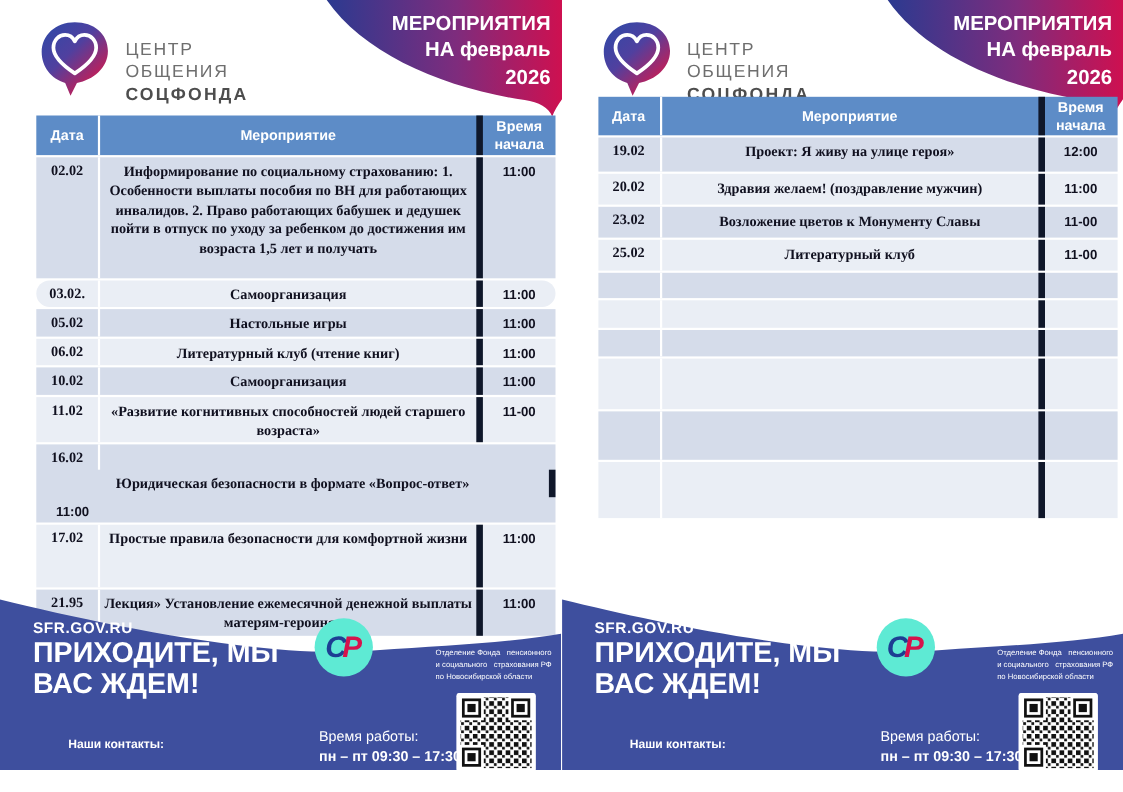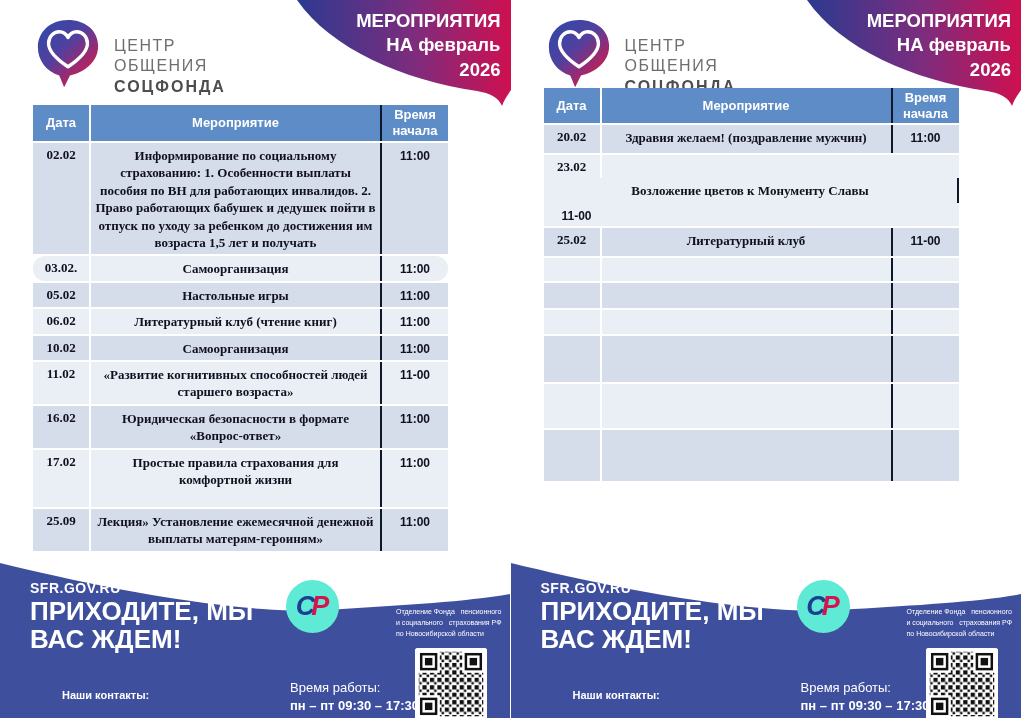--- a/index.html
+++ b/index.html
@@ -12,40 +12,40 @@
   .heart-logo { width:68px; height:80px; flex:0 0 auto; }
   .logo-text { margin-top:18px; font-size:16px; line-height:1.28; letter-spacing:1.5px; color:#6e6e6e; }
   .logo-text .bold-line { font-weight:bold; color:#4d4d4d; letter-spacing:2px; }
 
   
   .banner { position:absolute; top:0; right:0; width:228px; height:108px; }
   .banner svg { position:absolute; inset:0; }
   .banner-text { position:absolute; top:9px; right:10px; text-align:right; color:#fff; font-weight:bold; font-size:18.5px; line-height:1.32; }
 
   
-  .event-table { position:absolute; left:33px; width:415px; }
+  .event-table { position:absolute; left:33px; width:472px; }
   .t-left { top:105px; }
   .t-right { top:88px; }
   .tr { display:flex; margin-bottom:2px; }
   .th-row { background:#5d8cc7; min-height:36px; }
   .t-left .th-row { min-height:36px; }
   .t-right .th-row { min-height:32px; }
   .th { color:#fff; font-weight:bold; font-size:13px; display:flex; align-items:center; justify-content:center; text-align:center; line-height:1.2; padding:2px 2px; }
   .td { padding:4px 4px 3px 4px; text-align:center; }
   .c-date { width:58px; flex:0 0 auto; border-right:2px solid #fff; }
-  .c-event { flex:1 1 auto; border-right:2px solid #0f172a; }
+  .c-event { flex:1 1 auto; border-right:6px solid #0f172a; }
   .c-time { width:66px; flex:0 0 auto; }
   .td.c-date { font-family:"Liberation Serif","DejaVu Serif",serif; font-weight:bold; font-size:13px; color:#10101f; }
   .td.c-event { font-family:"Liberation Serif","DejaVu Serif",serif; font-weight:bold; font-size:13px; line-height:1.34; color:#10101f; }
   .td.c-time { font-weight:bold; font-size:12px; color:#10101f; padding-top:6px; }
   .body-rows .tr:nth-child(odd) { background:#d5dcea; }
   .body-rows .tr:nth-child(even) { background:#eaeef5; }
 
   
-  .footer { position:absolute; left:0; bottom:2px; width:100%; height:160px; }
+  .footer { position:absolute; left:0; bottom:20px; width:100%; height:160px; }
   .footer-wave { position:absolute; inset:0; }
   .f-site { position:absolute; left:30px; top:22px; color:#fff; font-weight:bold; font-size:14px; letter-spacing:0.5px; }
   .f-headline { position:absolute; left:30px; top:40px; width:275px; color:#fff; font-weight:bold; font-size:26px; line-height:1.06; }
   .f-contacts { position:absolute; left:30px; top:101px; color:#fff; font-size:11px; line-height:1.32; white-space:pre-wrap; }
   .f-contacts .f-line { font-weight:bold;padding-left:32px; }
   .f-hours { position:absolute; left:290px; top:121px; color:#fff; font-size:13px; line-height:1.35; }
   .f-hours .f-hours-value { font-weight:bold; }
   .f-branch { position:absolute; left:396px; top:48px; width:110px; color:#fff; font-size:7px; line-height:1.6; white-space:pre-wrap; }
   .sfr-badge { position:absolute; left:286px; top:22px; width:53px; height:53px; background:#5eead4; border-radius:50%; display:flex; align-items:center; justify-content:center; }
   .sfr-badge .mono { font-weight:bold; font-style:italic; font-size:27px; letter-spacing:-4px; line-height:1; padding-right:4px; }
@@ -132,32 +132,32 @@
           <div class="tr" style="min-height: 23px; justify-content: center;">
             <div class="td c-date">10.02</div>
             <div class="td c-event">Самоорганизация</div>
             <div class="td c-time">11:00</div>
           </div>
           <div class="tr" style="min-height: 35px;">
             <div class="td c-date">11.02</div>
             <div class="td c-event">«Развитие когнитивных способностей людей старшего возраста»</div>
             <div class="td c-time">11-00</div>
           </div>
-          <div class="tr" style="min-height: 38px;">
+          <div class="tr" style="min-height: 38px; flex-direction: column;">
             <div class="td c-date">16.02</div>
             <div class="td c-event">Юридическая безопасности в формате «Вопрос-ответ»</div>
             <div class="td c-time">11:00</div>
           </div>
           <div class="tr" style="min-height: 57px;">
             <div class="td c-date">17.02</div>
-            <div class="td c-event">Простые правила страхования для комфортной жизни</div>
+            <div class="td c-event">Простые правила безопасности для комфортной жизни</div>
             <div class="td c-time">11:00</div>
           </div>
           <div class="tr" style="min-height: 38px;">
-            <div class="td c-date">25.09</div>
+            <div class="td c-date">21.95</div>
             <div class="td c-event">Лекция» Установление ежемесячной денежной выплаты матерям-героиням»</div>
             <div class="td c-time">11:00</div>
           </div>
         </div>
     </div>
 
     <div class="footer">
       <svg class="footer-wave" viewBox="0 0 510 160" preserveAspectRatio="none">
         <path d="M0,5 C70,22 170,44 262,51 C290,53 318,53 342,51 C405,47 465,44 510,36 L510,160 L0,160 Z" fill="#3e4f9e"></path>
       </svg>
@@ -222,26 +222,31 @@
       </div>
     </div>
 
     <div class="event-table t-right">
       <div class="tr th-row">
         <div class="th c-date">Дата</div>
         <div class="th c-event">Мероприятие</div>
         <div class="th c-time">Время начала</div>
       </div>
       <div class="body-rows">
+          <div class="tr" style="min-height: 31px;">
+            <div class="td c-date">19.02</div>
+            <div class="td c-event">Проект: Я живу на улице героя»</div>
+            <div class="td c-time">12:00</div>
+          </div>
           <div class="tr" style="min-height: 28px;">
             <div class="td c-date">20.02</div>
             <div class="td c-event">Здравия желаем! (поздравление мужчин)</div>
             <div class="td c-time">11:00</div>
           </div>
-          <div class="tr" style="min-height: 28px; flex-direction: column;">
+          <div class="tr" style="min-height: 28px;">
             <div class="td c-date">23.02</div>
             <div class="td c-event">Возложение цветов к Монументу Славы</div>
             <div class="td c-time">11-00</div>
           </div>
           <div class="tr" style="min-height: 28px;">
             <div class="td c-date">25.02</div>
             <div class="td c-event">Литературный клуб</div>
             <div class="td c-time">11-00</div>
           </div>
           <div class="tr" style="min-height: 23px;">

